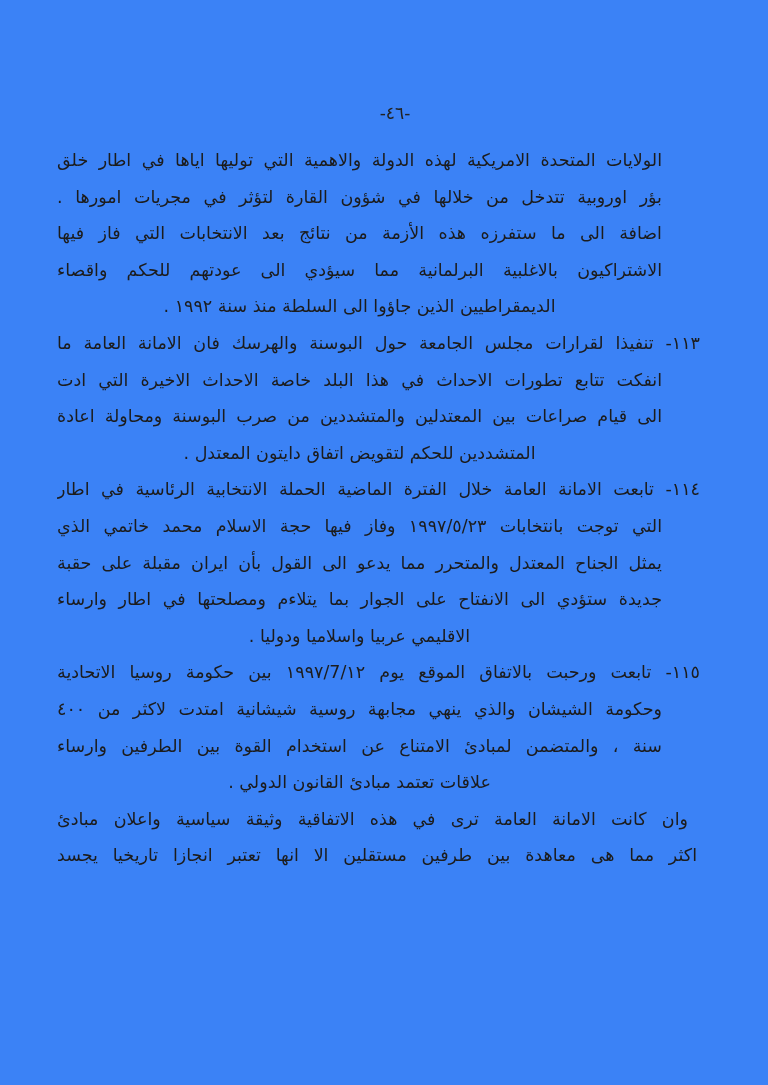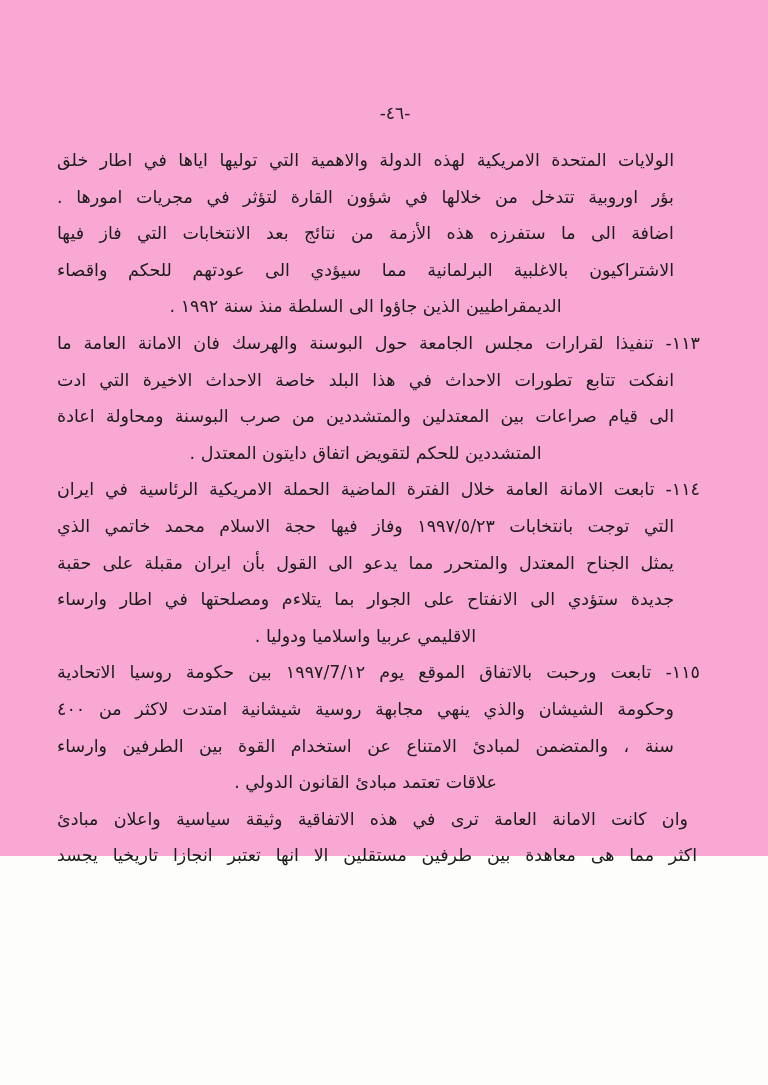--- a/index.html
+++ b/index.html
@@ -5,23 +5,23 @@
   html, body { margin: 0; padding: 0; }
   body {
     width: 768px; height: 1085px;
     background: #fdfdfc;
     font-family: "DejaVu Sans", sans-serif;
     color: #1c1c1c;
     overflow: hidden;
   }
   .page {
     position: relative;
-    width: 768px; height: 856px;
+    width: 768px; height: 1085px;
     direction: rtl;
-    background: #f9a8d4;
+    background: #3b82f6;
   }
   .page-number {
     position: absolute;
     top: 103px; left: 0; right: -22px;
     text-align: center;
     font-size: 17px;
     line-height: 20px;
     letter-spacing: 2px;
     color: #222;
   }
@@ -37,21 +37,21 @@
     height: 36.6px;
     line-height: 36.6px;
     overflow: hidden;
     text-align: center;
     white-space: normal;
   }
   .just {
     text-align: justify;
     text-align-last: justify;
   }
-  .ind    { margin-right: 32px; }  
+  .ind    { margin-right: 44px; }  
   .numline{ margin-right: 6px;  }  
   .inda   { margin-right: 18px; }  
   .indb   { margin-right: 9px; }  
   .pnum { white-space: nowrap; }
 </style>
 </head>
 <body>
 
 <div class="page">
 
@@ -73,21 +73,21 @@
         <span>تنفيذا لقرارات مجلس الجامعة حول البوسنة والهرسك فان الامانة العامة ما</span>
       </div>
       <div class="line ind just">انفكت تتابع تطورات الاحداث في هذا البلد خاصة الاحداث الاخيرة التي ادت</div>
       <div class="line ind just">الى قيام صراعات بين المعتدلين والمتشددين من صرب البوسنة ومحاولة اعادة</div>
       <div class="line ind">المتشددين للحكم لتقويض اتفاق دايتون المعتدل .</div>
     </div>
 
     <div class="para">
       <div class="line numline just">
         <span class="pnum">١١٤-</span>
-        <span>تابعت الامانة العامة خلال الفترة الماضية الحملة الامريكية الرئاسية في ايران</span>
+        <span>تابعت الامانة العامة خلال الفترة الماضية الحملة الانتخابية الرئاسية في اطار</span>
       </div>
       <div class="line ind just">التي توجت بانتخابات ١٩٩٧/٥/٢٣ وفاز فيها حجة الاسلام محمد خاتمي الذي</div>
       <div class="line ind just">يمثل الجناح المعتدل والمتحرر مما يدعو الى القول بأن ايران مقبلة على حقبة</div>
       <div class="line ind just">جديدة ستؤدي الى الانفتاح على الجوار بما يتلاءم ومصلحتها في اطار وارساء</div>
       <div class="line ind">الاقليمي عربيا واسلاميا ودوليا .</div>
     </div>
 
     <div class="para">
       <div class="line numline just">
         <span class="pnum">١١٥-</span>

